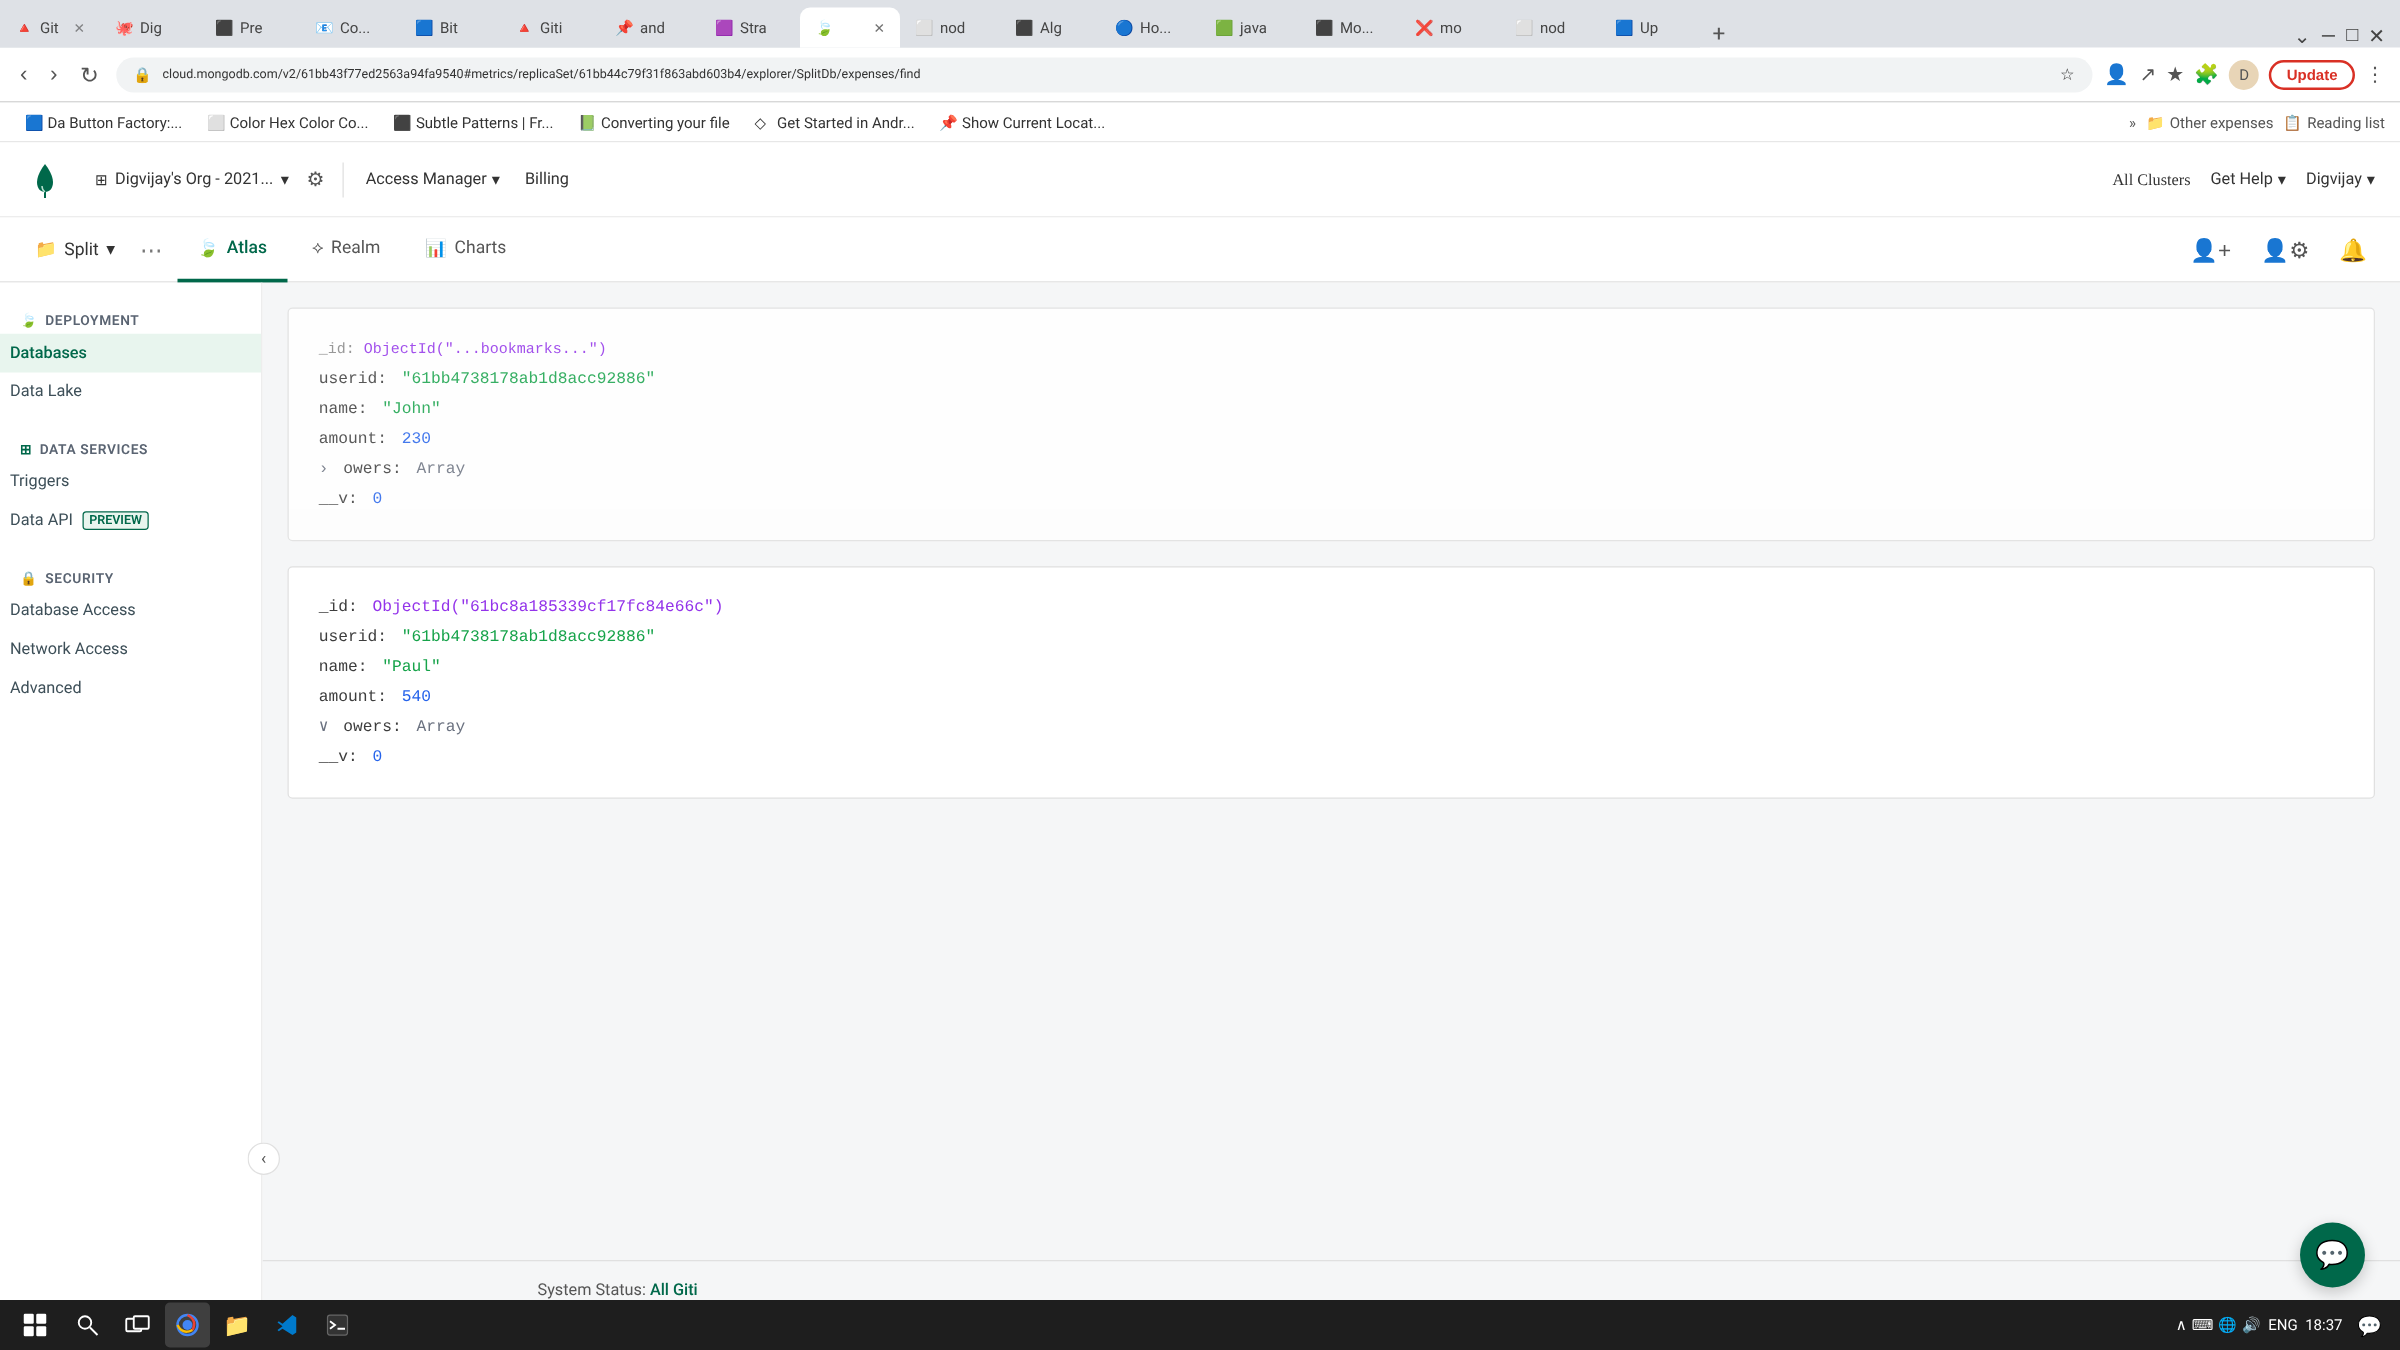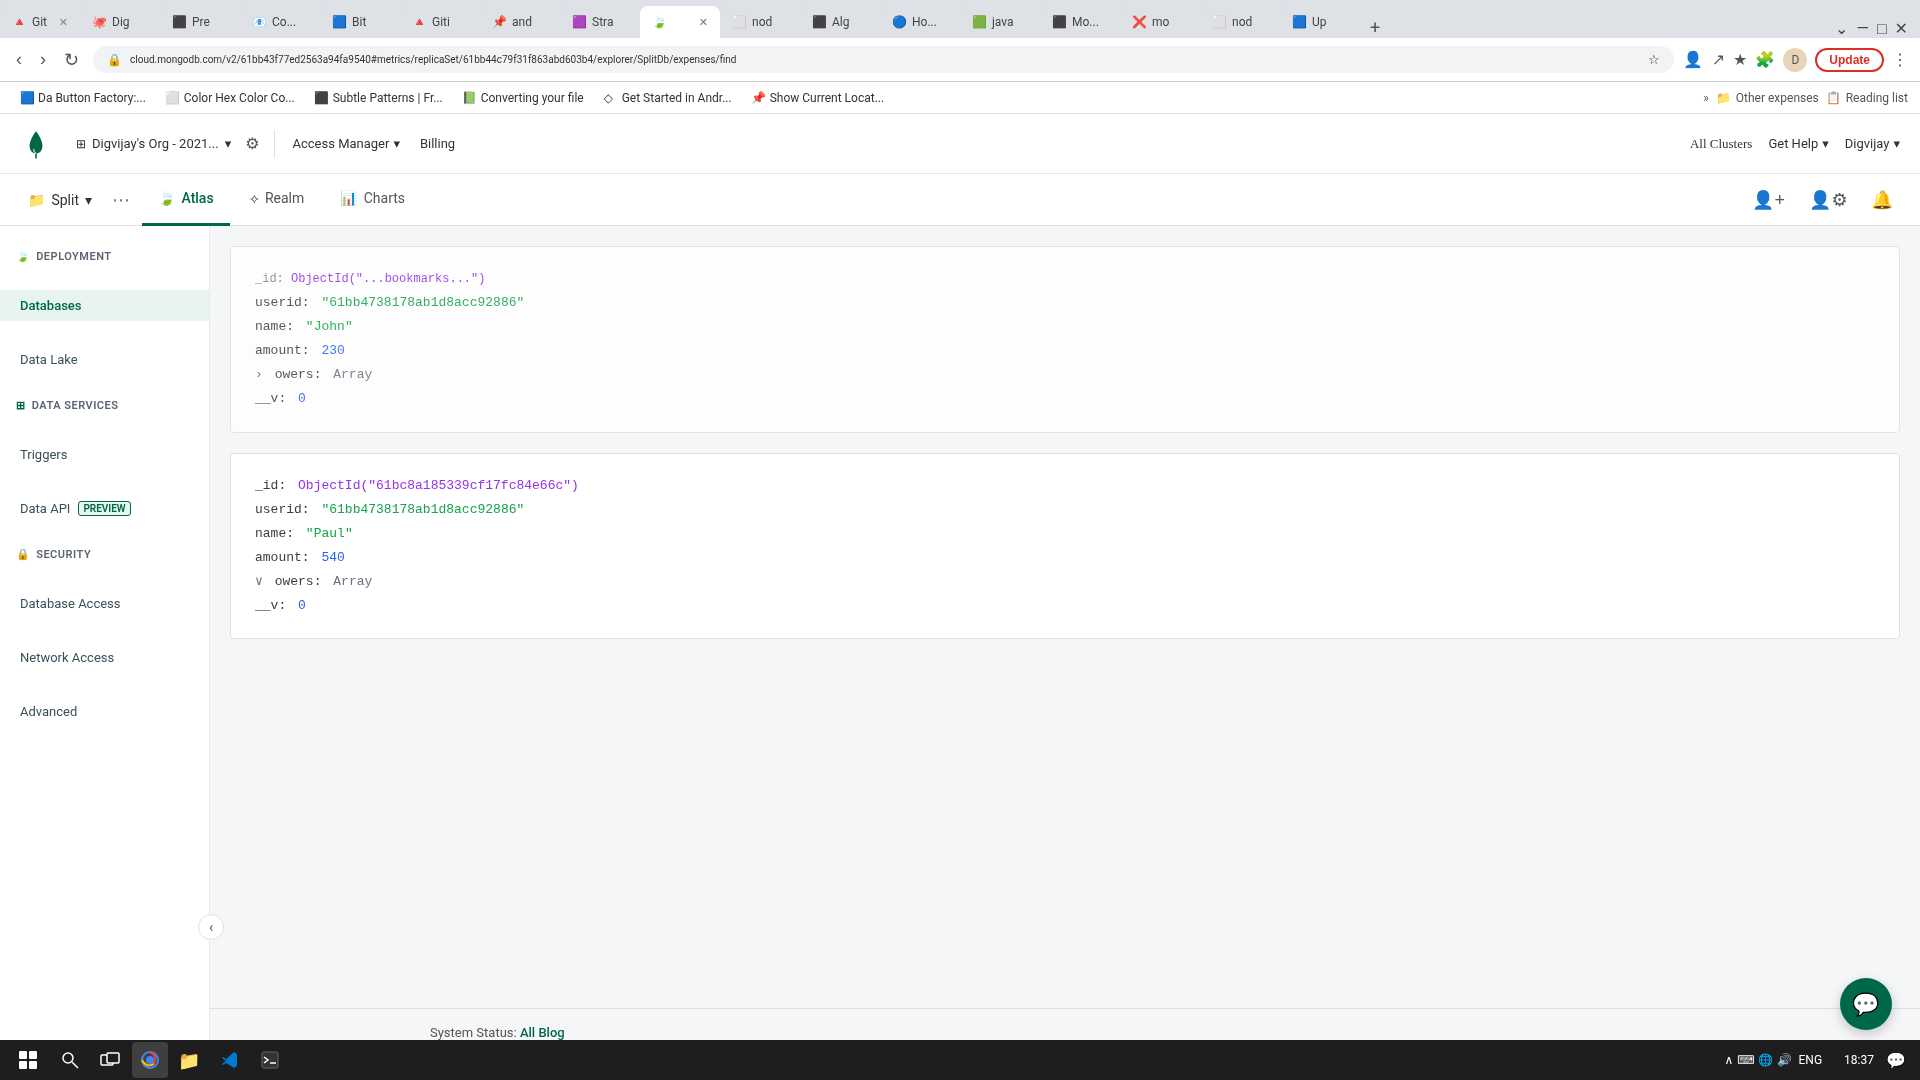--- a/index.html
+++ b/index.html
@@ -54,21 +54,21 @@
     .nav-tab.active { color: #00684a; border-bottom-color: #00684a; font-weight: 500; }
     .secondary-nav-right { margin-left: auto; display: flex; align-items: center; gap: 12px; }
     .icon-btn { background: none; border: none; cursor: pointer; font-size: 18px; color: #555; padding: 6px; border-radius: 50%; }
 
     
     .main-layout { display: flex; flex: 1; overflow: hidden; }
 
     
     .sidebar { width: 210px; background: #fff; border-right: 1px solid #e8e8e8; padding: 16px 0; flex-shrink: 0; overflow-y: auto; }
     .sidebar-section-title { font-size: 11px; font-weight: 600; color: #5a6472; text-transform: uppercase; letter-spacing: 0.5px; padding: 8px 16px 4px; display: flex; align-items: center; gap: 6px; }
-    .sidebar-item { padding: 8px 20px; font-size: 13px; color: #3d4f58; cursor: pointer; border-radius: 0; display: flex; align-items: center; gap: 8px; margin-top: 23px; }
+    .sidebar-item { padding: 8px 8px; font-size: 13px; color: #3d4f58; cursor: pointer; border-radius: 0; display: flex; align-items: center; gap: 8px; }
     .sidebar-item.active { background: #e8f5ee; color: #00684a; font-weight: 500; }
     .sidebar-item .preview-badge { font-size: 10px; background: #e8f5ee; color: #00684a; border: 1px solid #00684a; border-radius: 3px; padding: 1px 4px; font-weight: 600; }
     .sidebar-section-gap { height: 16px; }
     .security-icon { color: #00684a; }
 
     
     .content-area { flex: 1; overflow-y: auto; background: #f5f6f7; padding: 20px; }
 
     
     .doc-card { background: #fff; border: 1px solid #e0e0e0; border-radius: 4px; margin-bottom: 20px; padding: 20px 24px; font-family: 'Courier New', Courier, monospace; font-size: 13px; line-height: 1.7; }
@@ -420,21 +420,21 @@
             <span class="field-key">__v</span><span class="field-colon">:</span>
             <span class="field-number">0</span>
           </div>
         </div>
 
       </div>
 
       <div class="footer">
         <div class="system-status">
           <span>System Status:</span>
-          <span class="status-good">All Blog</span>
+          <span class="status-good">All Giti</span>
         </div>
         <div class="footer-links">
           <span>©2021 MongoDB, Inc.</span>
           <span>Status</span>
           <span>Terms</span>
           <span>Privacy</span>
           <span>Atlas Blog</span>
           <span>Contact Sales</span>
         </div>
       </div>
@@ -494,21 +494,21 @@
       <line x1="9" y1="12" x2="15" y2="12" stroke="white" stroke-width="1.5"></line>
     </svg>
   </div>
   <div class="taskbar-right">
     <div class="taskbar-sys">
       <span>∧</span>
       <span>⌨</span>
       <span>🌐</span>
       <span>🔊</span>
     </div>
-    <div style="display:flex;align-items:center;gap:22px;">
+    <div style="display:flex;align-items:center;gap:6px;">
       <span>ENG</span>
       <div class="taskbar-time">
         <div>18:37</div>
       </div>
     </div>
     <div class="taskbar-notification">💬</div>
   </div>
 </div>
 
 </body></html>

